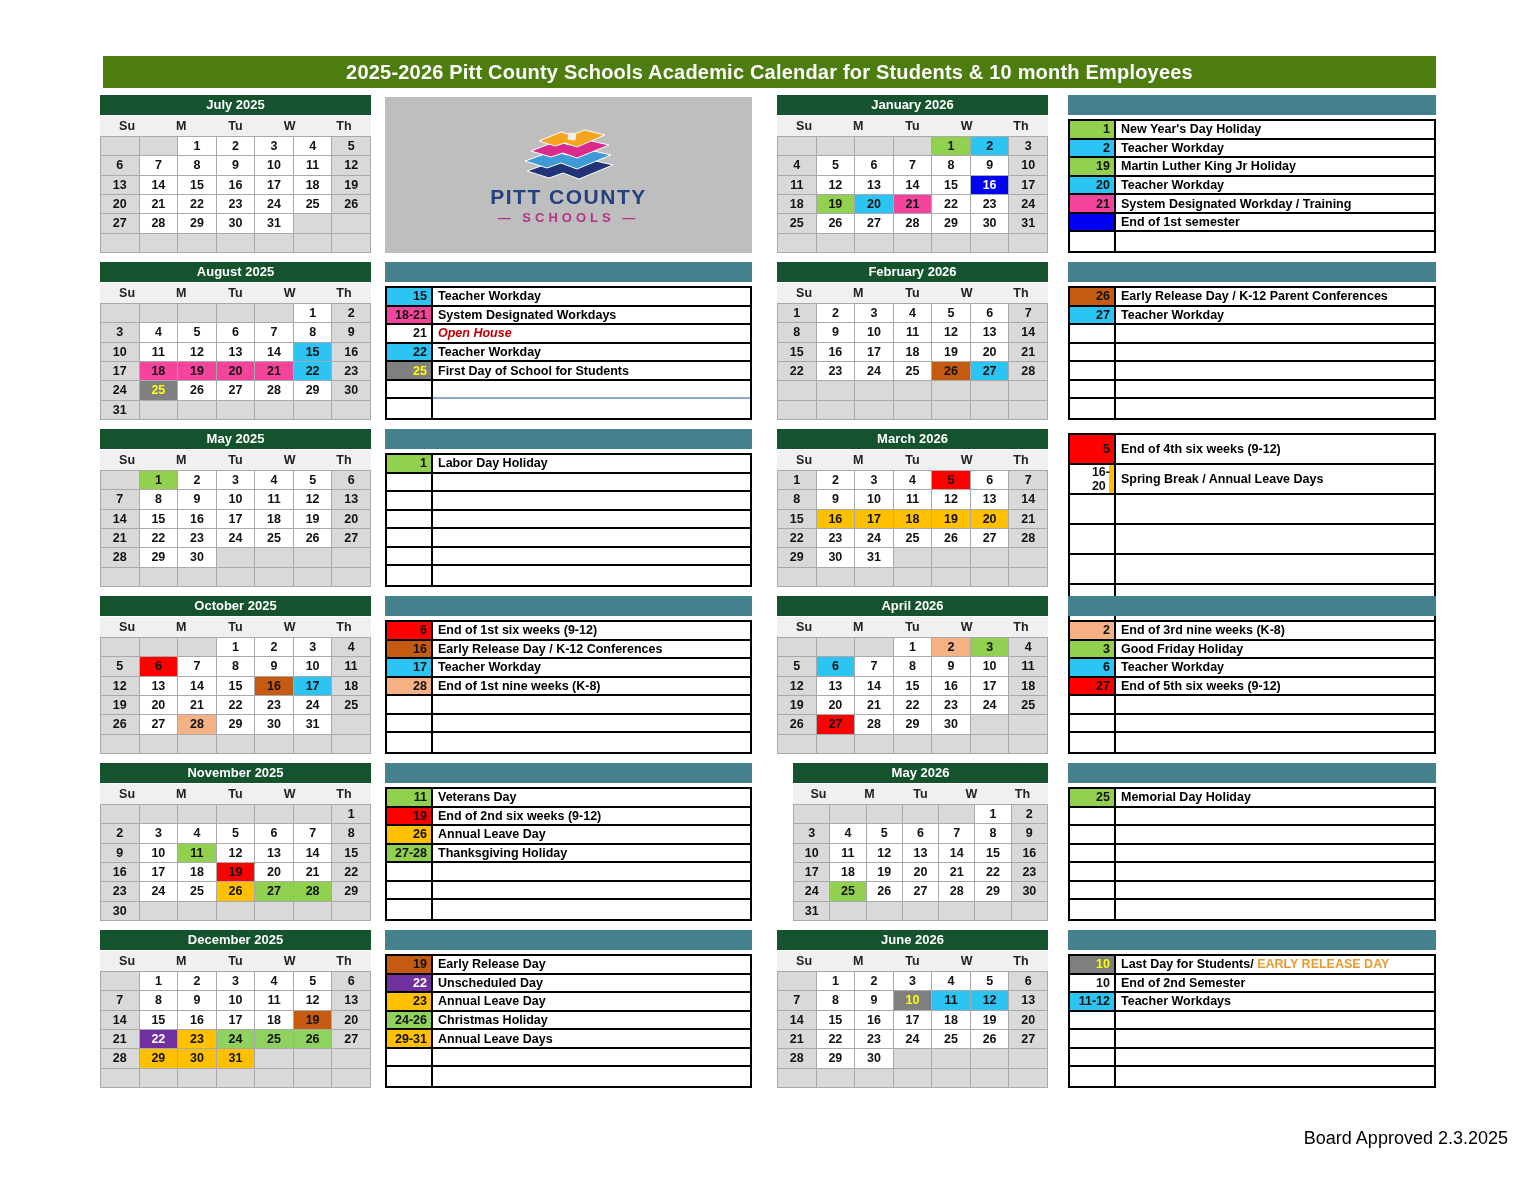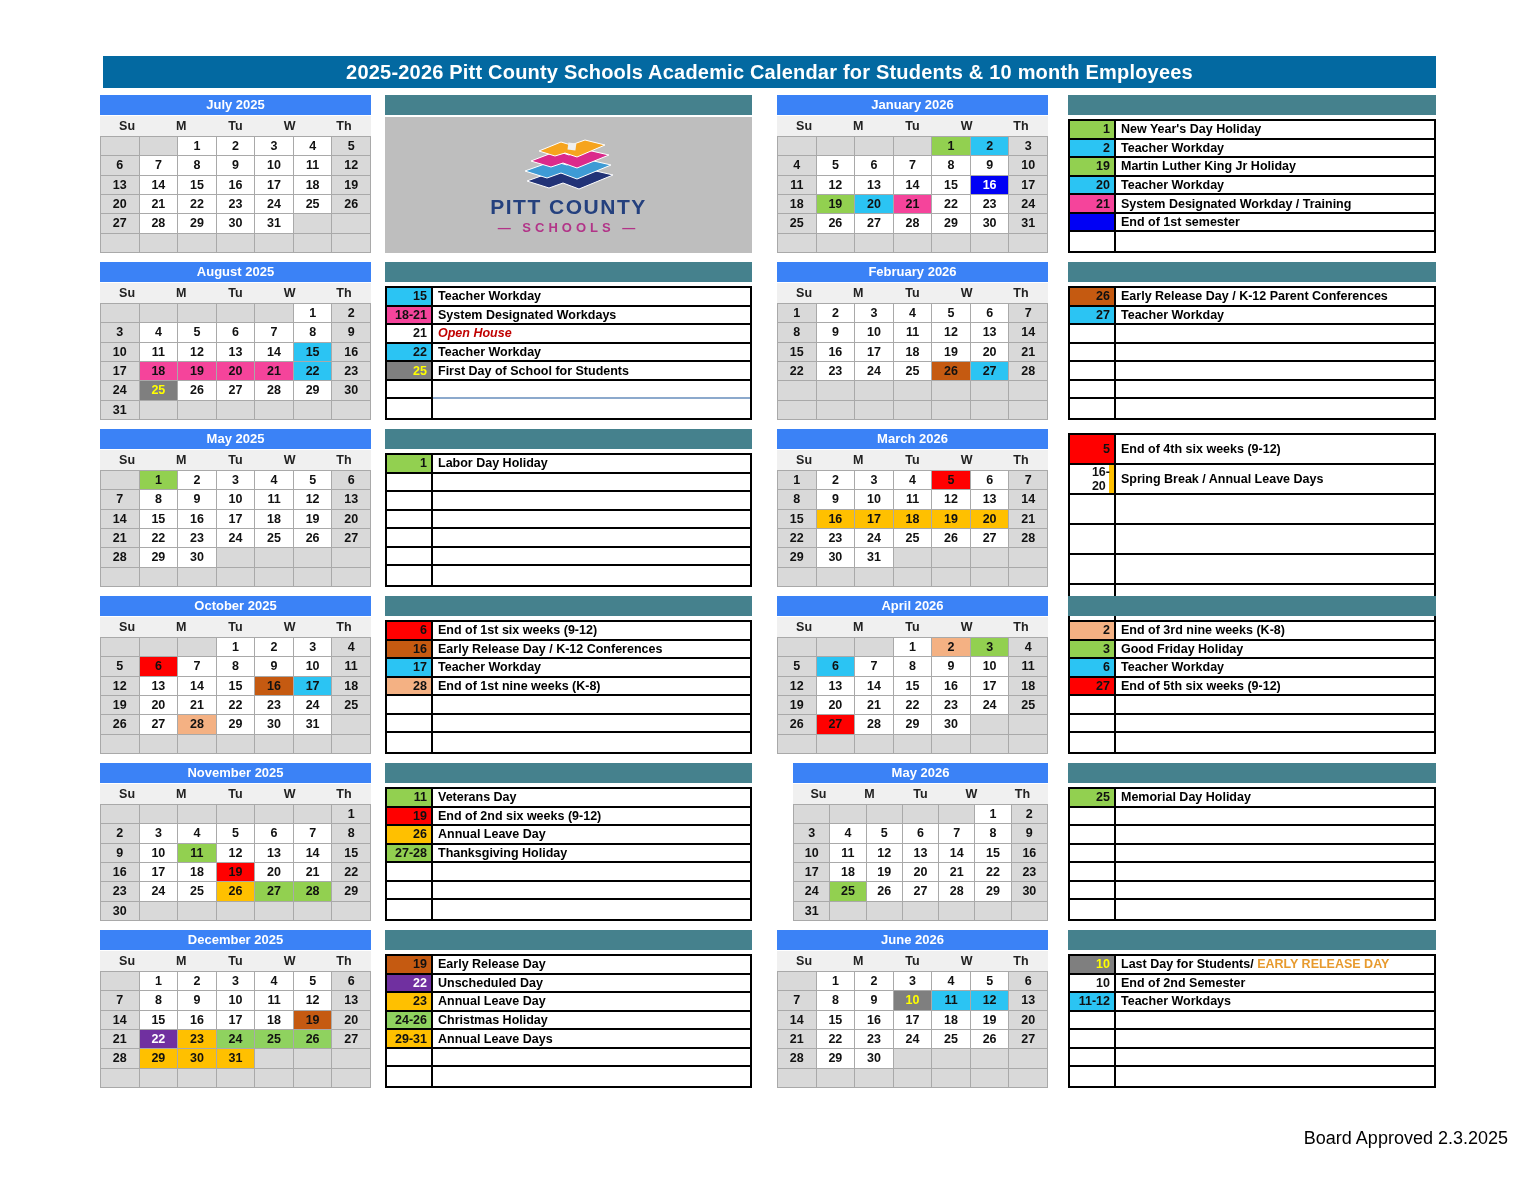--- a/index.html
+++ b/index.html
@@ -2,34 +2,34 @@
 <html><head>
 <meta charset="utf-8">
 <style>
   html,body { margin:0; padding:0; }
   body {
     width:1536px; height:1187px; position:relative; background:#ffffff;
     font-family:"Liberation Sans", sans-serif; overflow:hidden;
   }
   .titlebar {
     position:absolute; left:103px; top:56px; width:1333px; height:32px;
-    background:#0369a1; color:#ffffff; font-size:20px; font-weight:bold;
+    background:#4d7c0f; color:#ffffff; font-size:20px; font-weight:bold;
     display:flex; align-items:center; justify-content:center; letter-spacing:0.2px;
   }
   .grid {
     position:absolute; left:100px; top:95px;
     display:grid;
     grid-template-columns:271px 14px 367px 25px 271px 20px 368px;
     grid-template-rows:repeat(6,158px);
     row-gap:9px;
   }
   
   .cal { display:flex; flex-direction:column; }
   .cal-header {
-    height:20px; background:#3b82f6; color:#fff; font-weight:bold;
+    height:20px; background:#14532d; color:#fff; font-weight:bold;
     font-size:13px; text-align:center; line-height:20px;
   }
   .cal-days {
     height:20px; display:grid; grid-template-columns:repeat(5,1fr);
     background:#F0F0F0; margin-top:1px;
   }
   .cal-days span { text-align:center; line-height:20px; font-weight:bold; font-size:12.5px; color:#222; }
   .cal-dates {
     flex:1; display:grid; grid-template-columns:repeat(7,1fr); grid-template-rows:repeat(6,1fr);
     border-top:1px solid #A9A9A9; border-left:1px solid #A9A9A9;
@@ -55,21 +55,21 @@
     padding-right:4px; font-weight:bold; font-size:12.5px; background:#fff; color:#111;
   }
   .leg-desc {
     display:flex; align-items:center; padding-left:5px; font-weight:bold; font-size:12.5px;
     color:#000; background:#fff; white-space:nowrap; overflow:hidden;
   }
   .leg-row.blue-row { border-bottom:none; }
   .leg-row.blue-row .leg-num  { border-bottom:2px solid #000; }
   .leg-row.blue-row .leg-desc { border-bottom:2px solid #8CA9CC; }
   
-  .logo-slot { display:flex; flex-direction:column;justify-content:flex-end; }
+  .logo-slot { display:flex; flex-direction:row;justify-content:flex-end; }
   .logo-body {
     flex:1; margin-top:2px; background:#BEBEBE;
     display:flex; flex-direction:column; align-items:center; justify-content:center;
   }
   .logo-title { font-size:21px; font-weight:bold; color:#24407E; letter-spacing:1.5px; margin-top:2px; }
   .logo-sub   { font-size:13px; font-weight:bold; color:#B23488; letter-spacing:4px; margin-top:1px; }
   .footer { position:absolute; top:1128px; right:28px; font-size:18px; color:#000; }
 </style>
 </head>
 <body>

